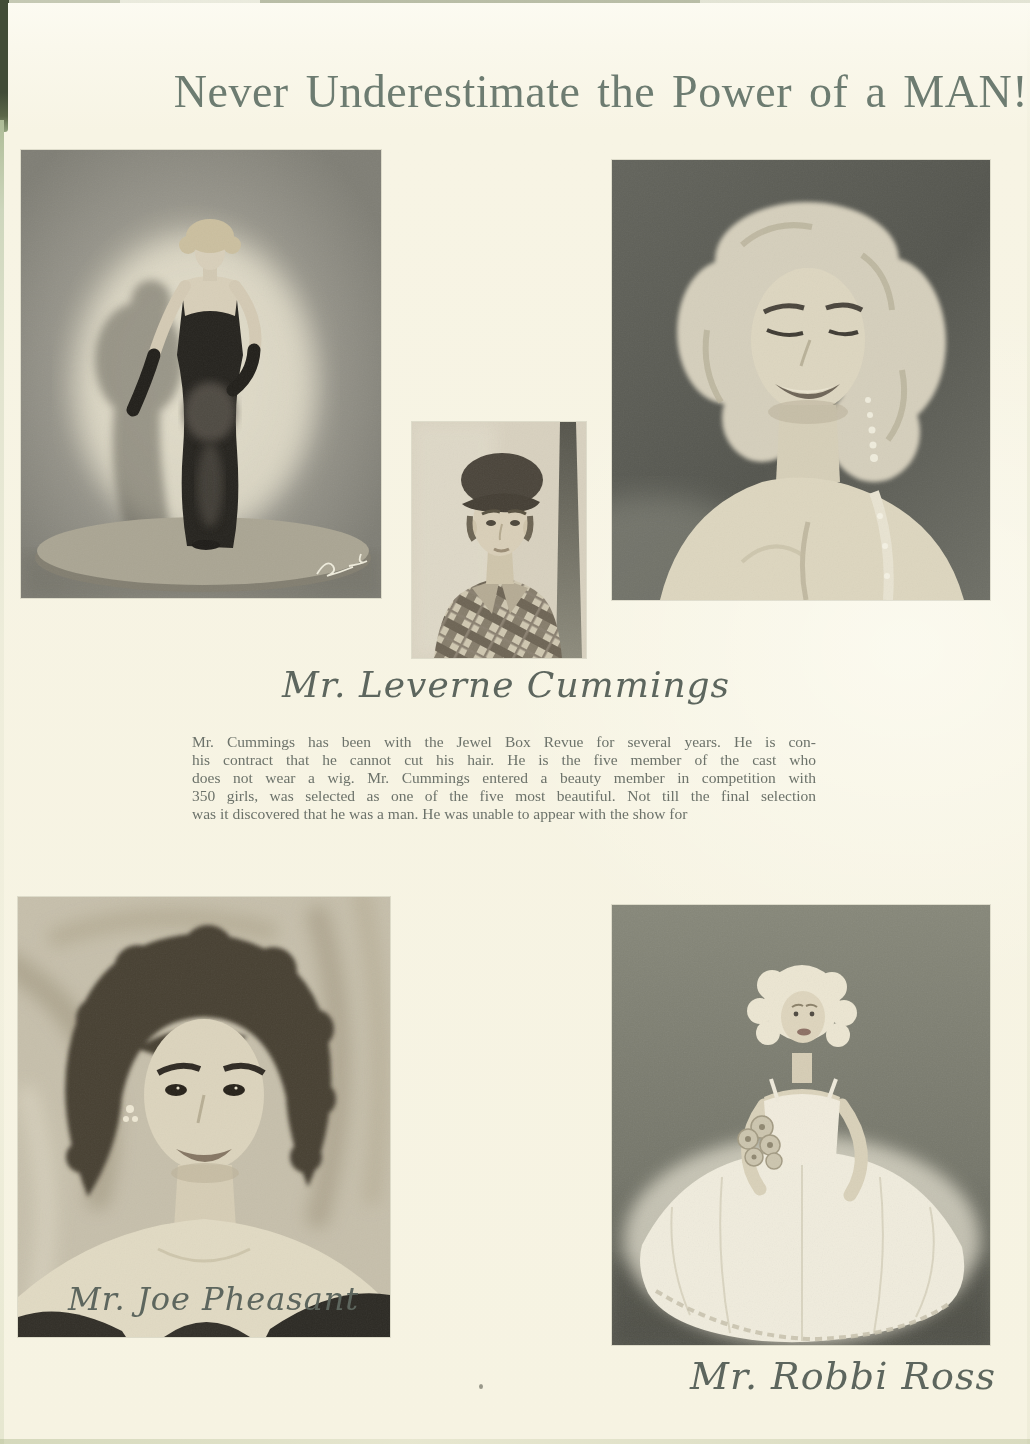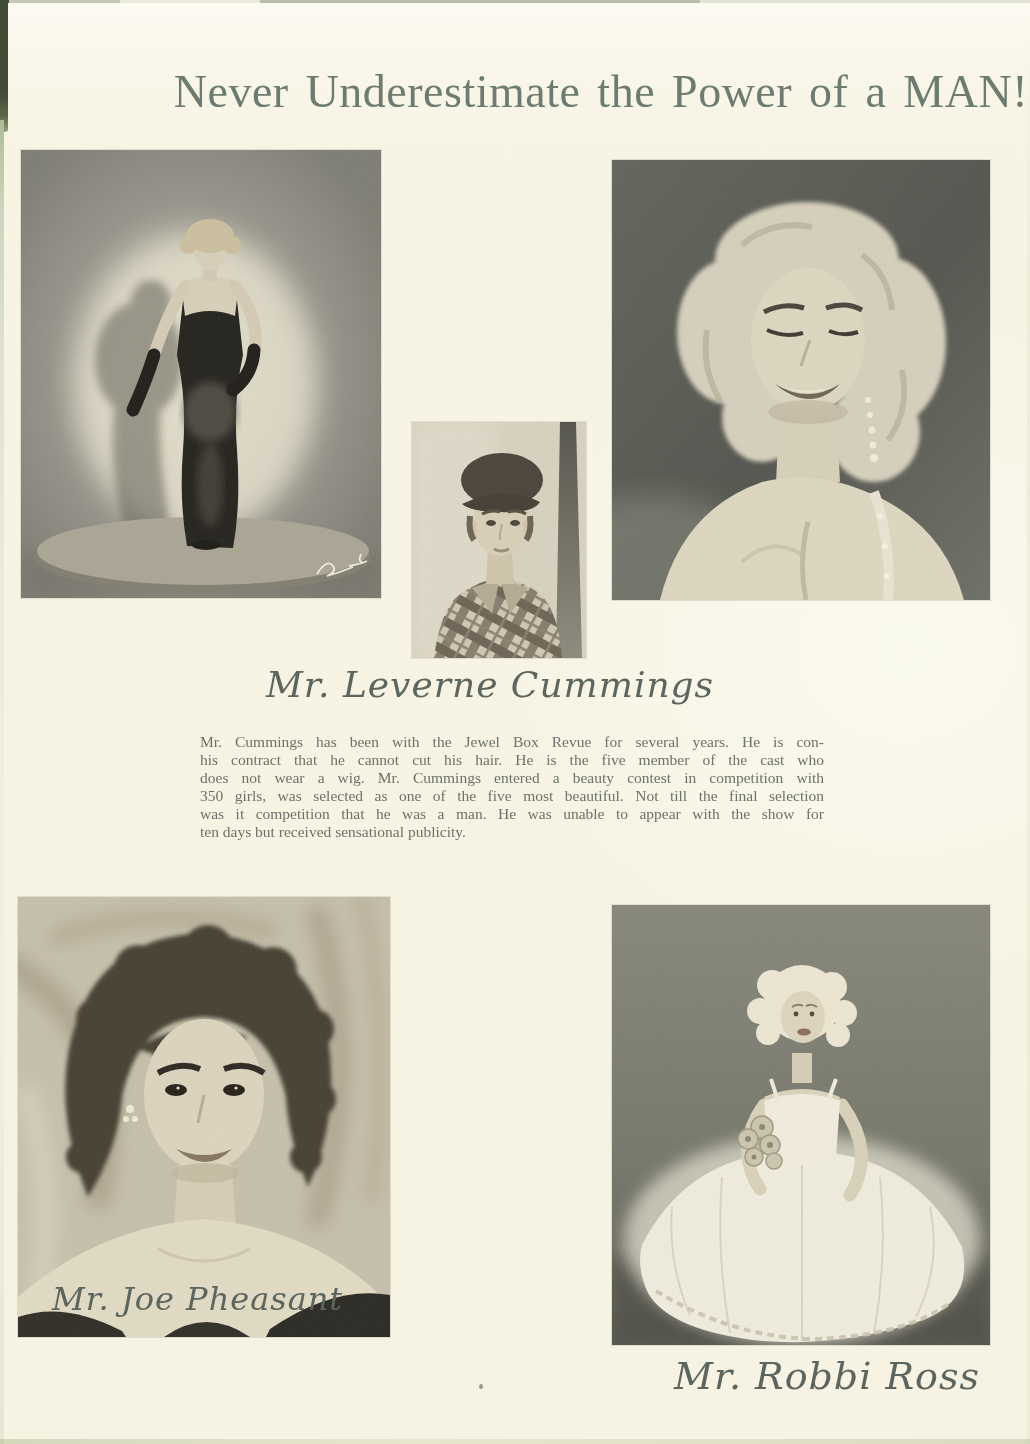--- a/index.html
+++ b/index.html
@@ -31,31 +31,31 @@
   .photo{position:absolute;overflow:hidden;box-shadow:0 0 0 1px rgba(110,110,90,0.18);}
   .photo svg{display:block;width:100%;height:100%;}
   .photo-1{left:21px;top:150px;width:360px;height:448px;}
   .photo-2{left:412px;top:422px;width:174px;height:236px;}
   .photo-3{left:612px;top:160px;width:378px;height:440px;}
   .photo-4{left:18px;top:897px;width:372px;height:440px;}
   .photo-5{left:612px;top:905px;width:378px;height:440px;}
 
   .script{
     font-family:"DejaVu Serif",serif;font-style:italic;
-    color:#5d665e;letter-spacing:1px;
+    color:#5d665e;letter-spacing:1px;padding-left:16px;
   }
   .caption-center{
     position:absolute;left:0;top:664px;width:980px;text-align:center;
     font-size:36px;
   }
   .caption-bl{position:absolute;left:52px;top:1280px;font-size:32px;}
   .caption-br{position:absolute;left:674px;top:1354px;font-size:38px;}
 
   .bio{
-    position:absolute;left:200px;top:733px;width:624px;
+    position:absolute;left:192px;top:733px;width:624px;
     font-size:15.5px;line-height:17.9px;color:#6c726a;
   }
   .bio .line{text-align:justify;text-align-last:justify;}
   .bio .line:last-child{text-align-last:left;}
 
   .speck{position:absolute;left:479px;top:1384px;width:4px;height:5px;border-radius:50%;
     background:#7a7a6c;opacity:.75;}
 </style>
 </head>
 <body>
@@ -230,24 +230,23 @@
       </g>
       <rect width="174" height="236" filter="url(#grainF)" opacity="0.08"></rect>
     </svg>
   </div>
 
   <div class="script caption-center">Mr. Leverne Cummings</div>
 
   <div class="bio">
     <div class="line">Mr. Cummings has been with the Jewel Box Revue for several years. He is con-</div>
     <div class="line">his contract that he cannot cut his hair. He is the five member of the cast who</div>
-    <div class="line">does not wear a wig. Mr. Cummings entered a beauty contest in competition with</div>
+    <div class="line">does not wear a wig. Mr. Cummings entered a beauty member in competition with</div>
     <div class="line">350 girls, was selected as one of the five most beautiful. Not till the final selection</div>
-    <div class="line">was it competition that he was a man. He was unable to appear with the show for</div>
-    <div class="line">ten days but received sensational publicity.</div>
+    <div class="line">was it discovered that he was a man. He was unable to appear with the show for</div>
   </div>
 
   <div class="photo photo-4" aria-label="Close portrait with dark curled hair, strong brows and bare shoulders in an off-shoulder dark dress">
     <svg viewBox="0 0 372 440" preserveAspectRatio="none">
       <rect width="372" height="440" fill="#c6bfab"></rect>
       <g stroke-linecap="round" fill="none" filter="url(#b8)" opacity="0.7">
         <path d="M-20,60 Q120,140 80,300" stroke="#a69d86" stroke-width="26"></path>
         <path d="M40,40 Q140,6 250,34" stroke="#b1a890" stroke-width="20"></path>
         <path d="M300,20 Q342,160 300,320" stroke="#a89f88" stroke-width="24"></path>
         <path d="M344,0 Q374,140 354,300" stroke="#b7ae96" stroke-width="18"></path>

